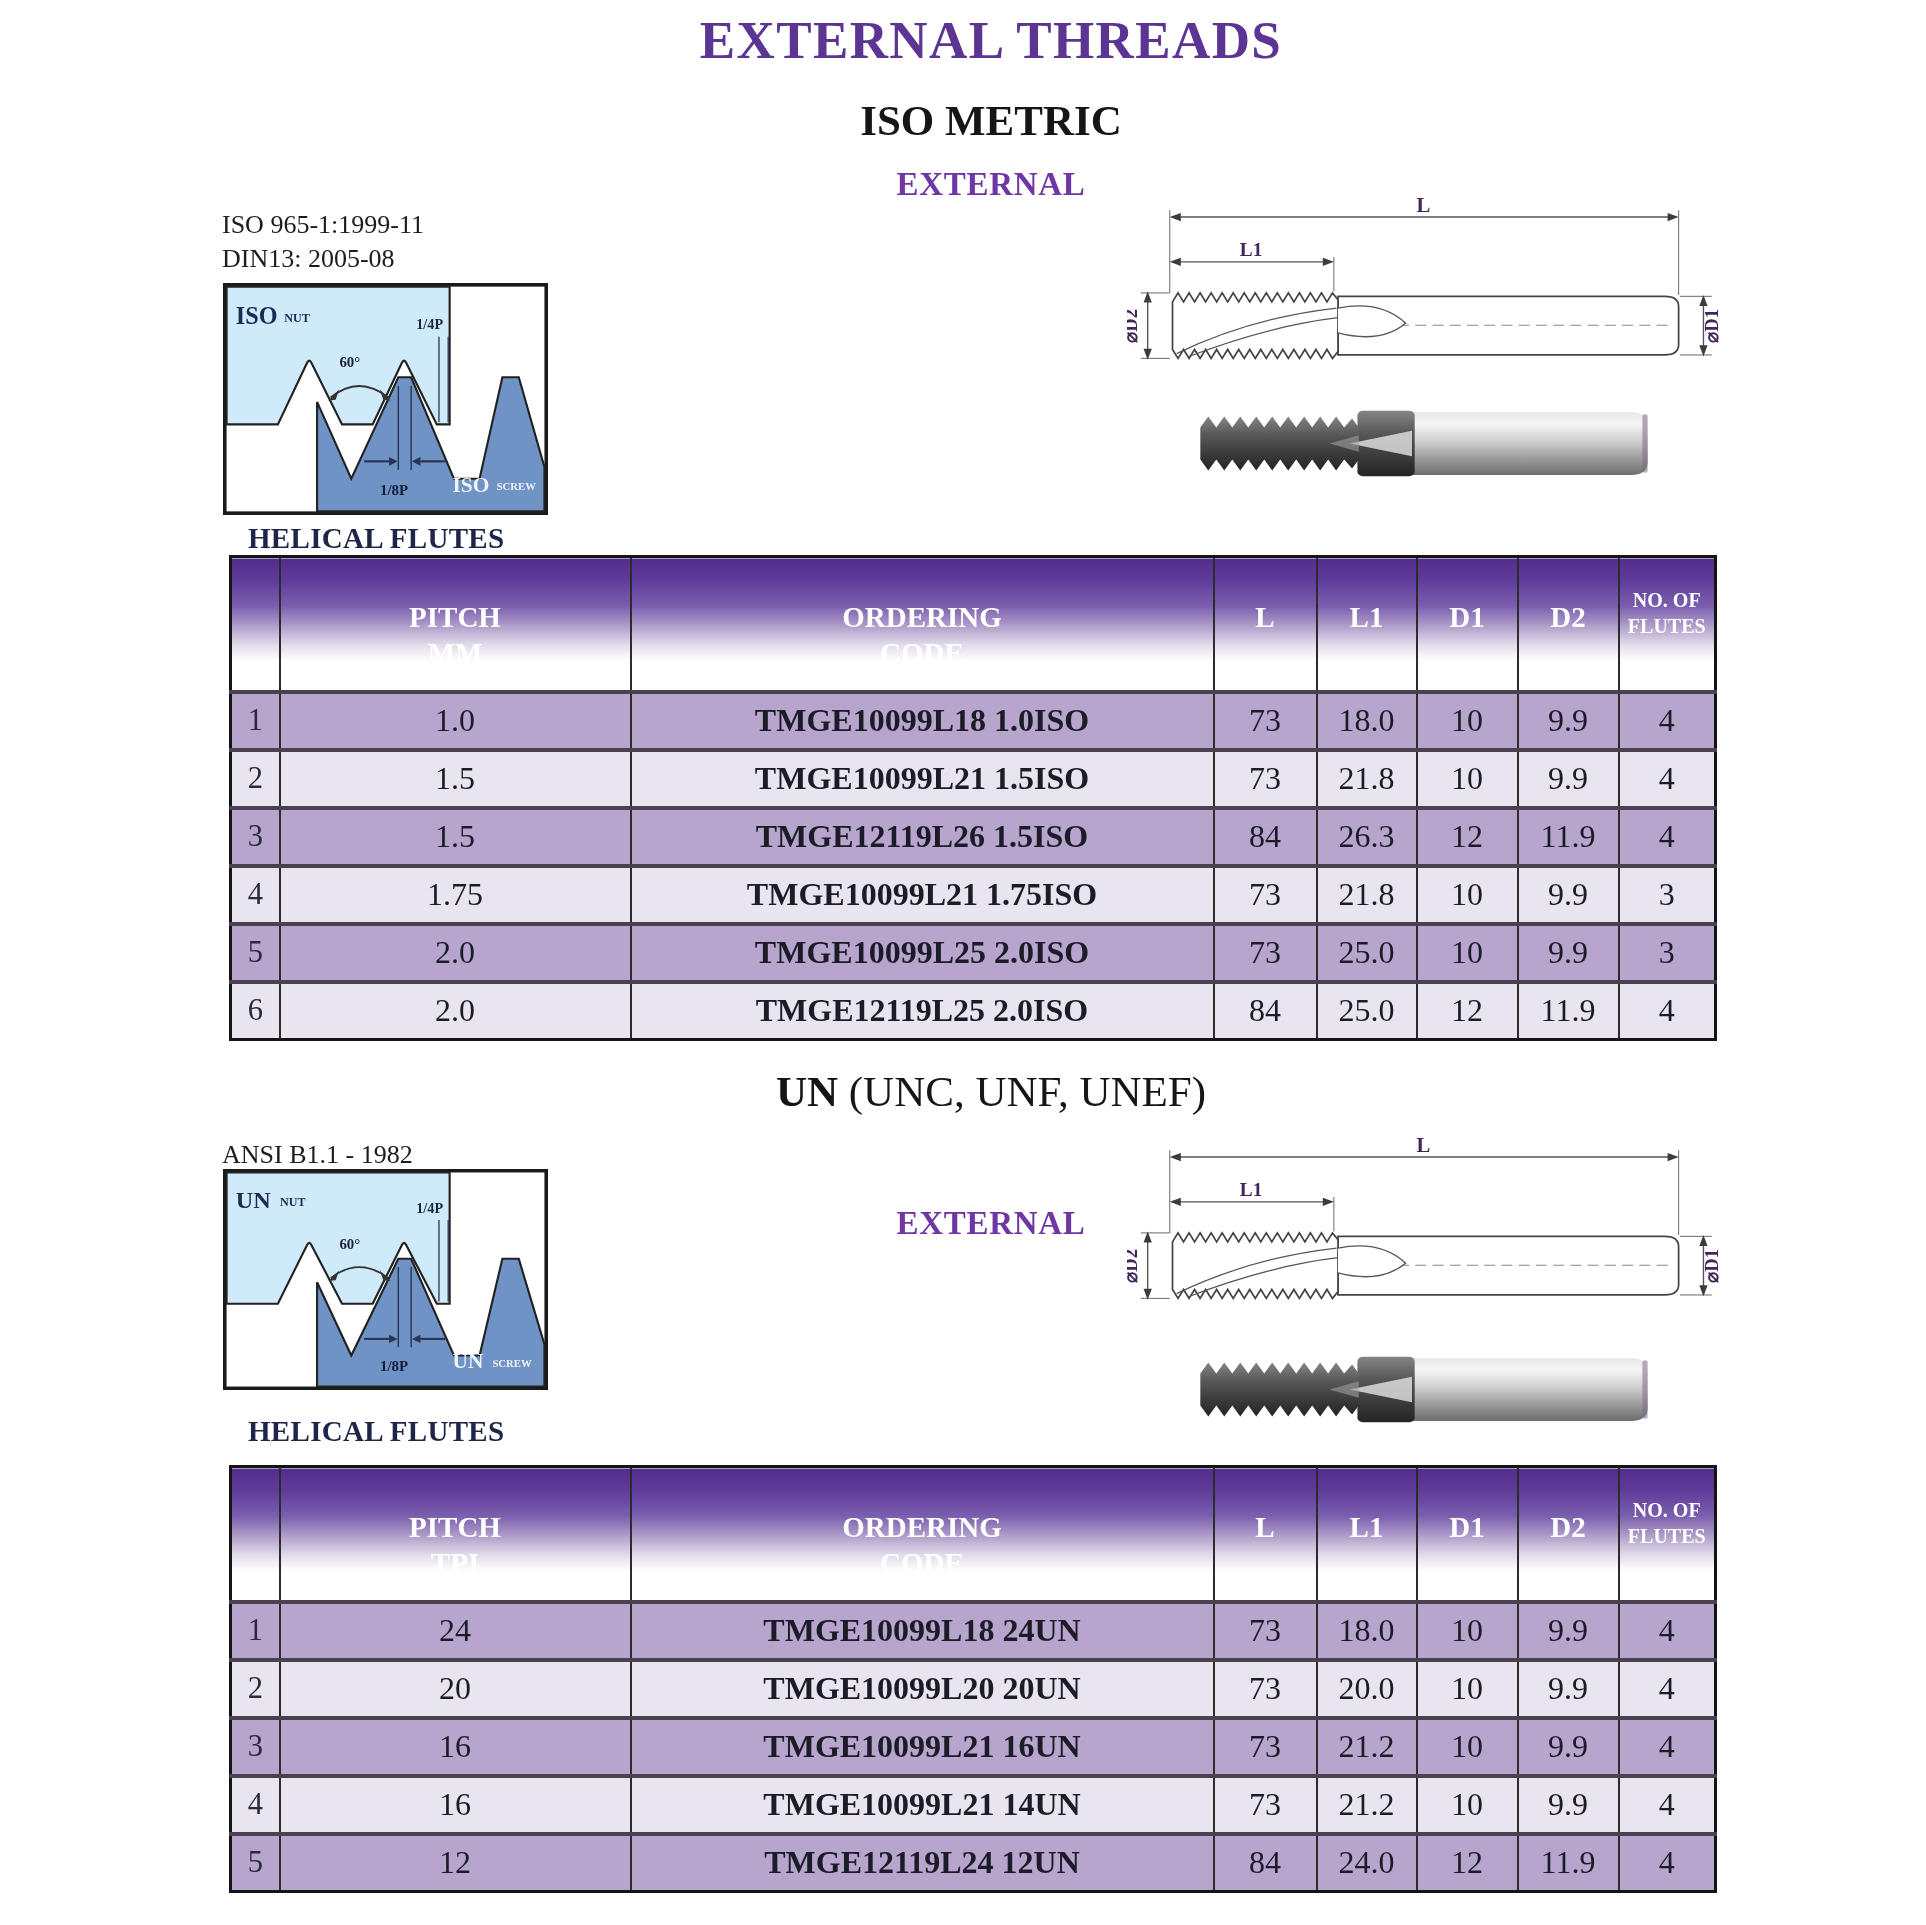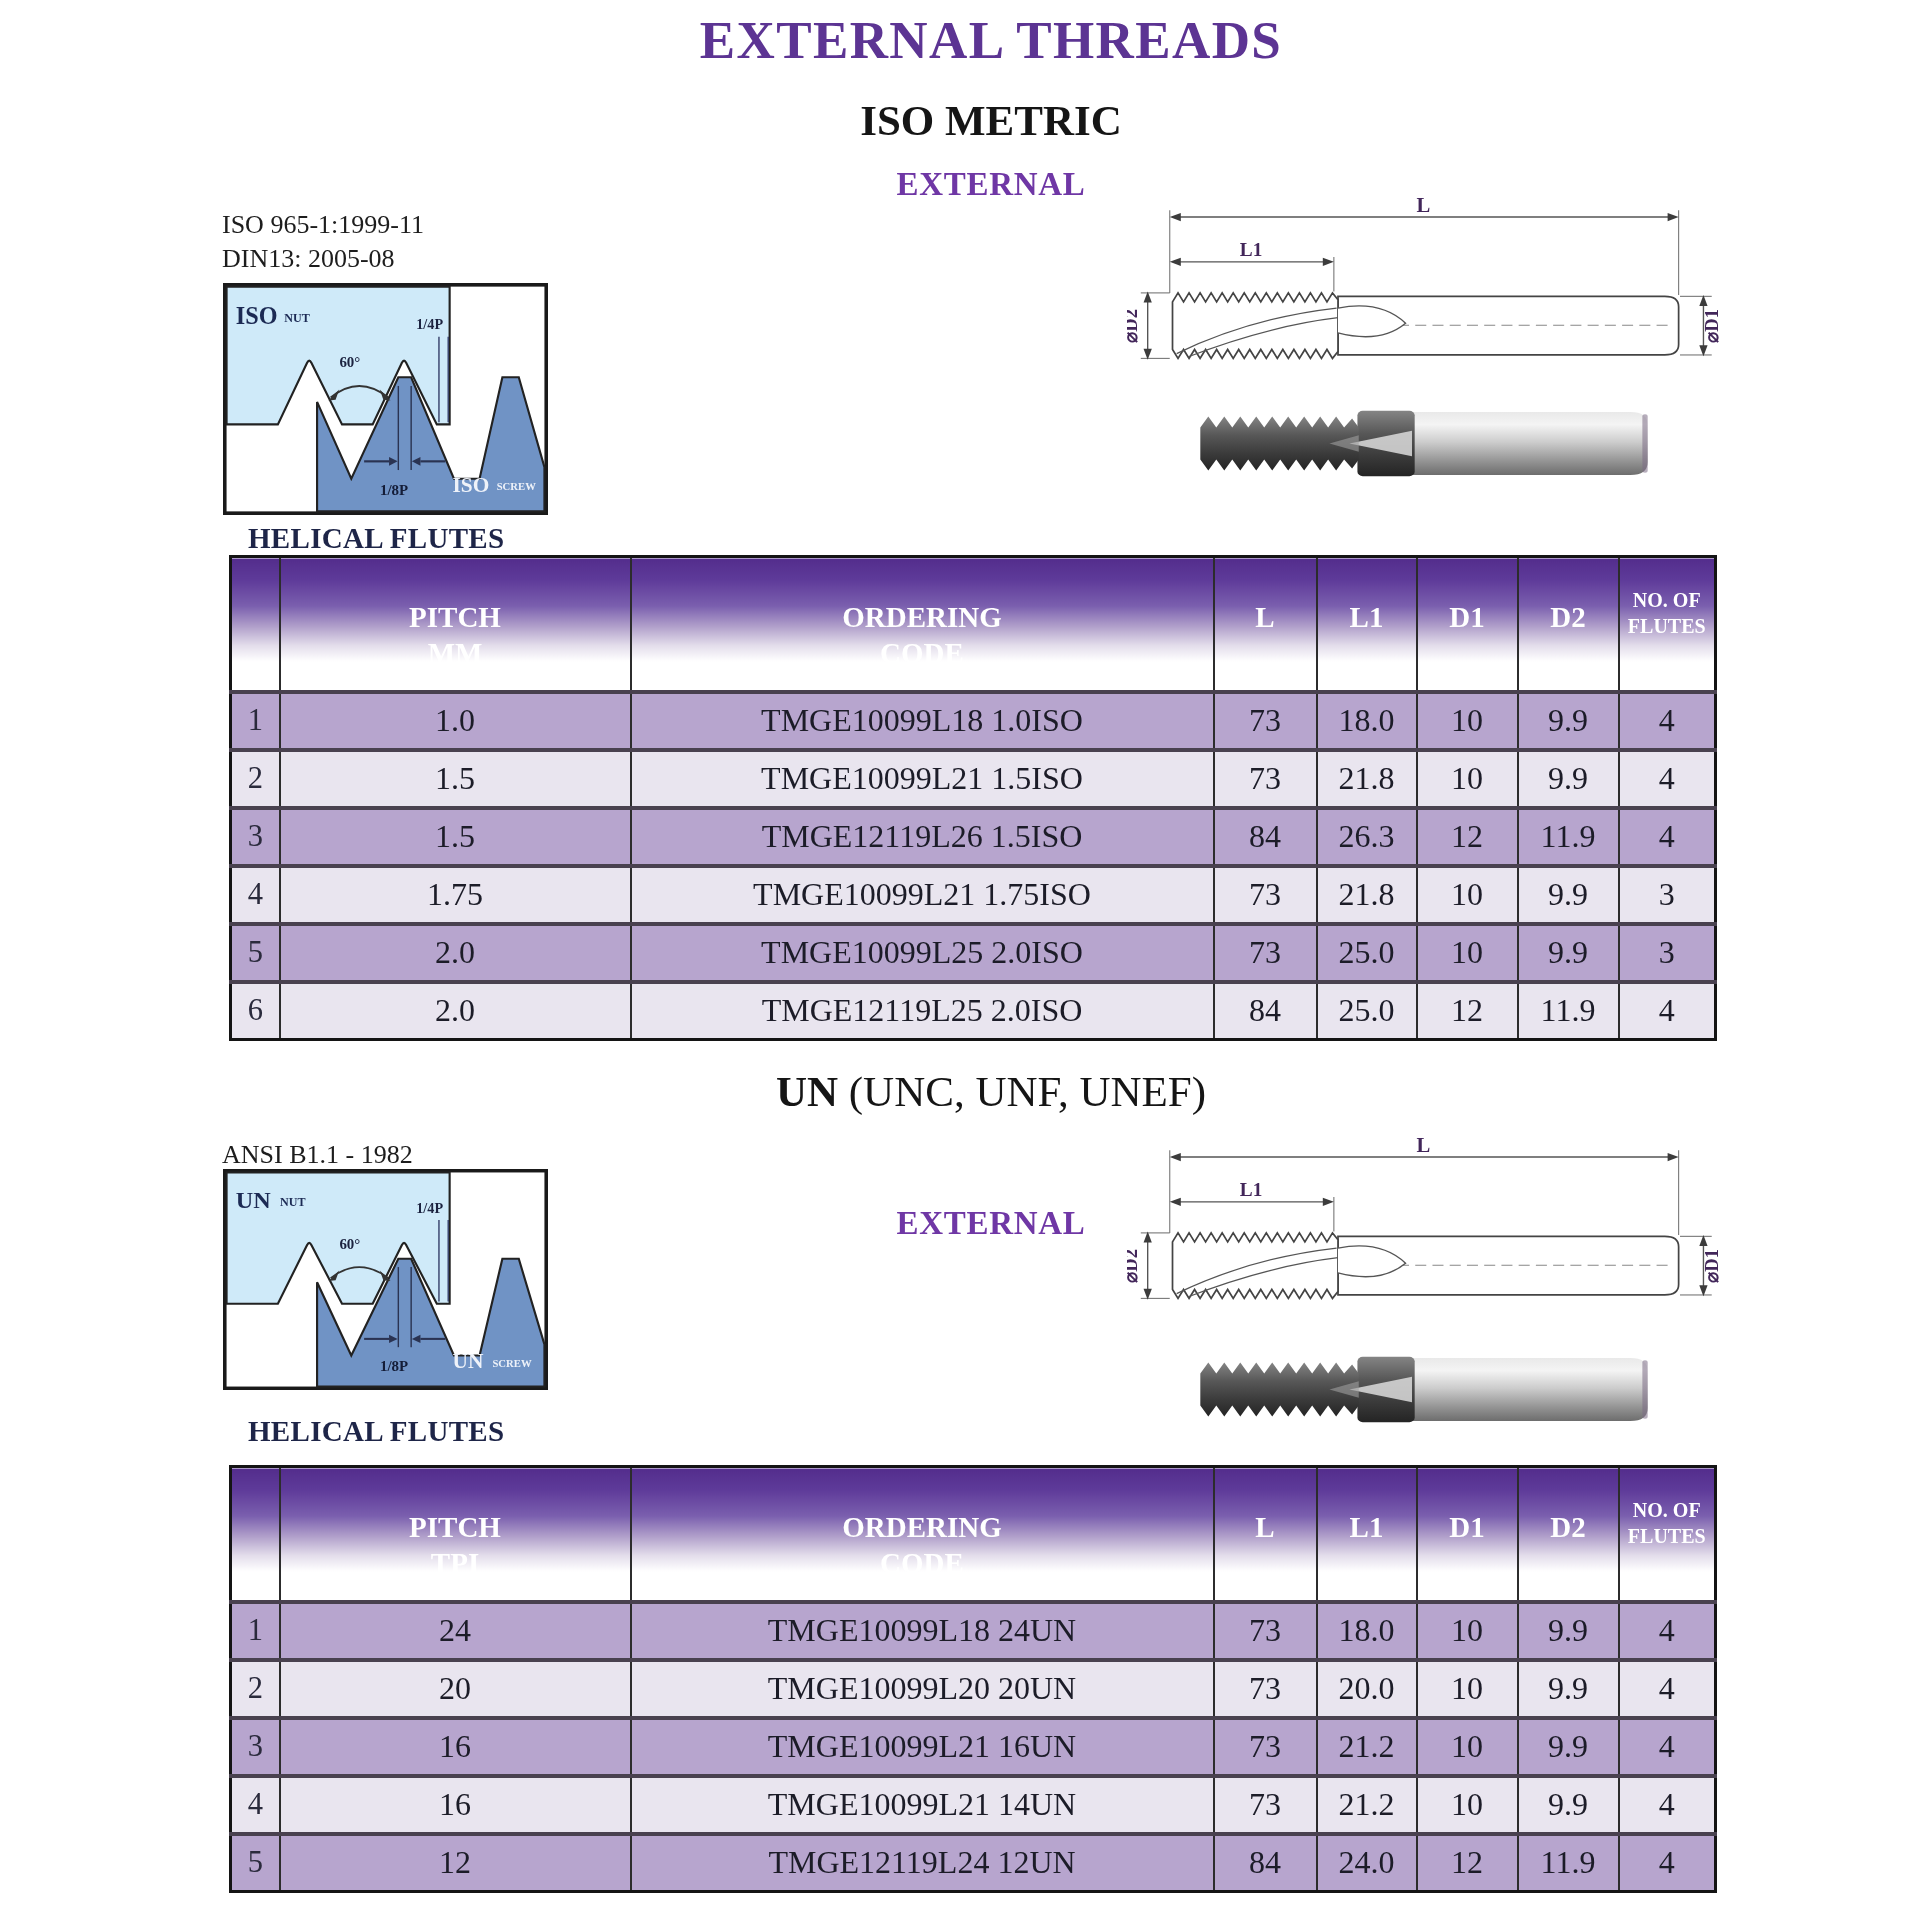--- a/index.html
+++ b/index.html
@@ -24,21 +24,21 @@
   table.spec thead th {
     height:135px; vertical-align:top; padding-top:41px;
     background:linear-gradient(180deg,#532d8c 0%,#5e3a99 16%,#7a5fae 36%,#b2a1cb 52%,#e3ddeb 66%,#ffffff 78%,#ffffff 100%);
     color:#ffffff; font-weight:bold; font-size:29px; line-height:1.25; text-align:center;
   }
   table.spec thead th.small { font-size:20px; padding-top:29px; line-height:1.3; }
   table.spec tbody tr { height:58px; border-top:4.9px solid #49414f; }
   table.spec tbody tr.odd  td { background:#b7a5ce; }
   table.spec tbody tr.even td { background:#e9e5ef; }
   table.spec tbody td { text-align:center; font-size:32px; color:#1c1c28; vertical-align:middle; }
-  table.spec tbody td:nth-child(3) { font-weight:normal; }
+  table.spec tbody td:nth-child(3) { font-weight:bold; }
   table.spec tbody td:first-child { font-size:30.5px; color:#2a2a3c; }
 
   svg text { font-family:"Liberation Serif","DejaVu Serif",serif; }
 </style>
 </head>
 <body>
 
 <div class="ctr page-title" style="top:9.7px;">EXTERNAL THREADS</div>
 
 <div class="ctr sec-heading" style="top:96px;"><span class="b">ISO METRIC</span><span></span></div>

